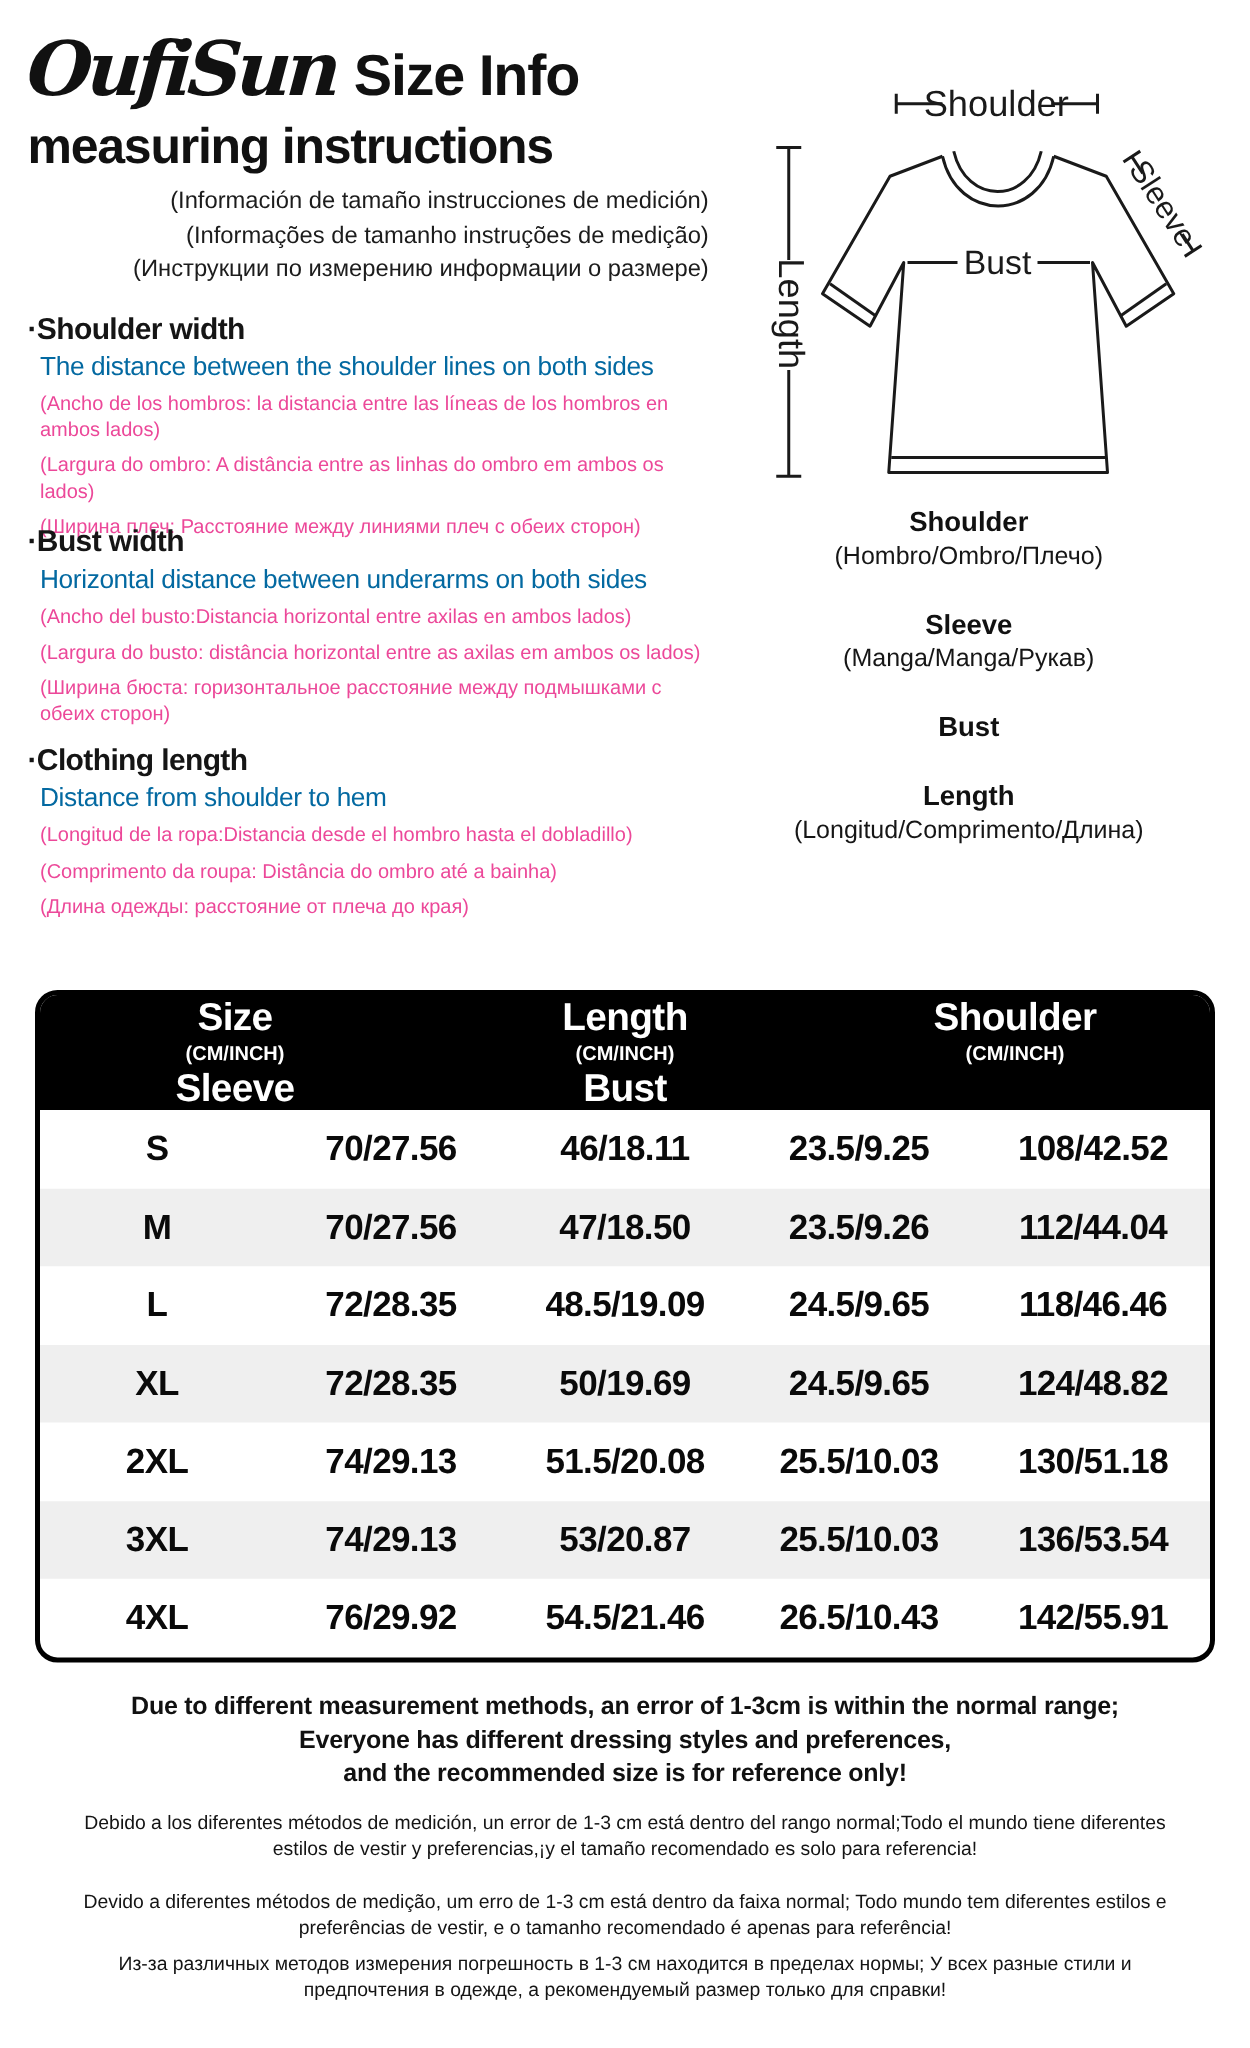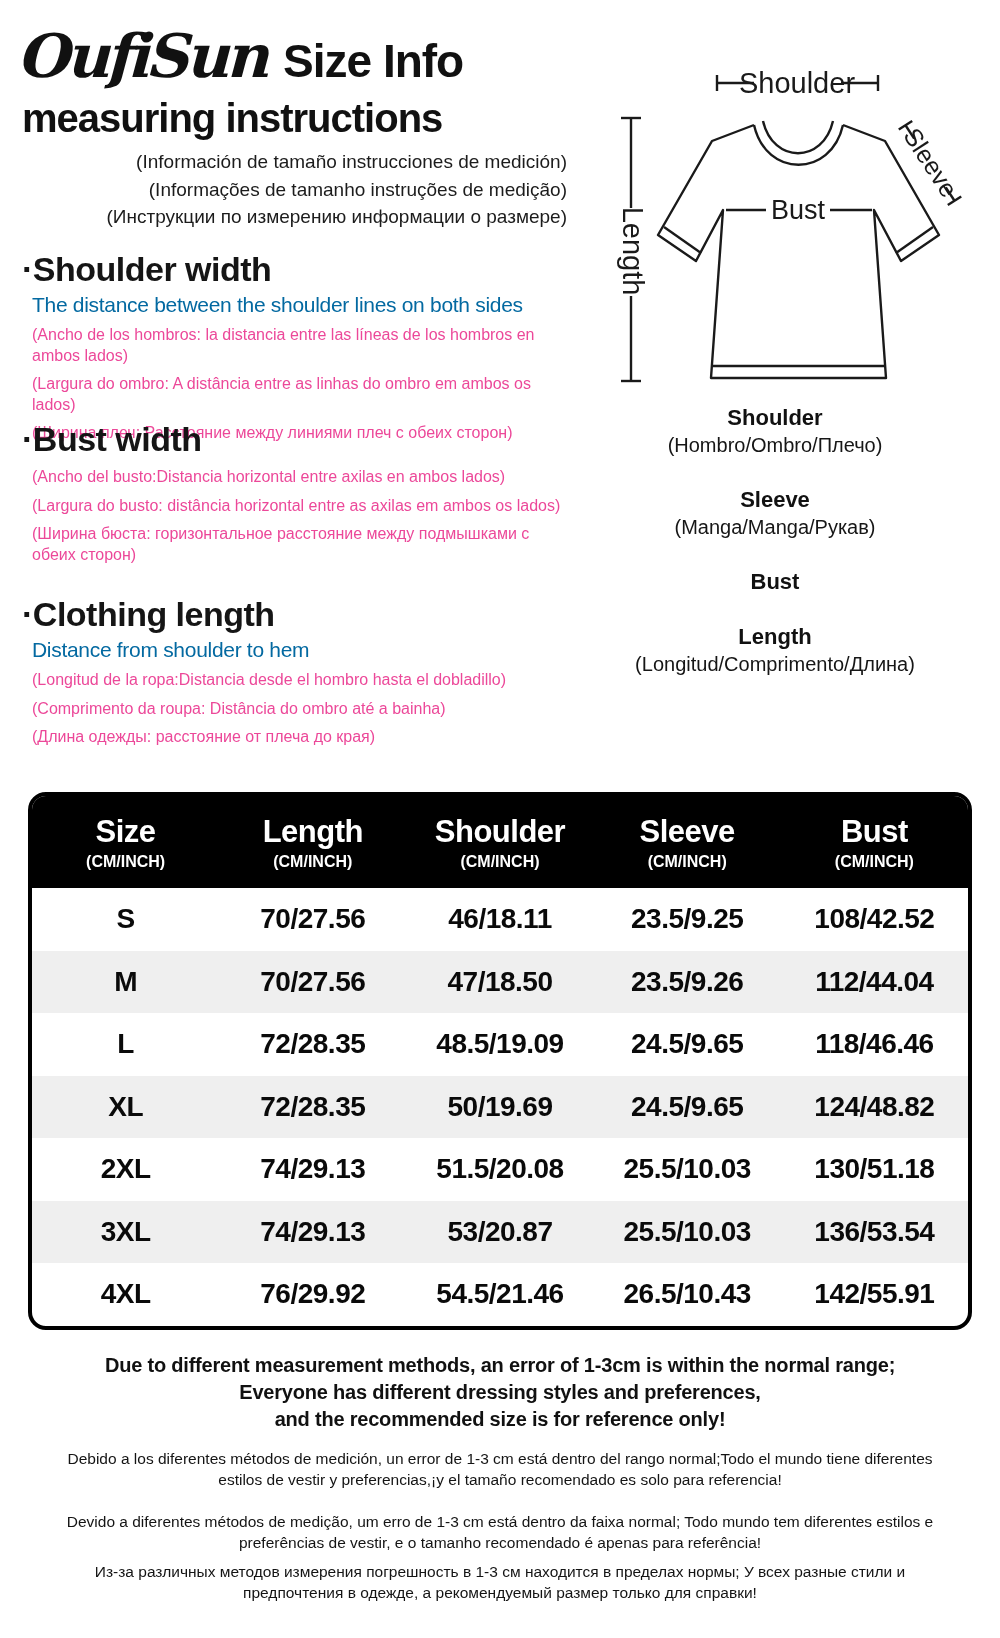--- a/index.html
+++ b/index.html
@@ -16,21 +16,21 @@
     font-size: 60px; letter-spacing: -4px; line-height: 1.0; transform: skewX(-4deg);
   }
   .size-info { font-weight: 700; font-size: 46px; letter-spacing: -1px; }
   .subtitle { font-weight: 700; font-size: 40px; letter-spacing: -1px; margin-top: 8px; }
   .sub-trans { margin-top: 7px; }
   .sub-trans div { font-size: 19px; line-height: 27.5px; color: #1c1c1c; text-align: right; }
 
   
   .section { position: absolute; left: 22px; width: 548px; }
   .sec-1 { top: 250px; } .sec-2 { top: 420px; } .sec-3 { top: 595px; }
-  .sec-title { font-weight: 700; font-size: 34px; letter-spacing: -0.5px; color: #151515; }
+  .sec-title { font-weight: 700; font-size: 24px; letter-spacing: -0.5px; color: #151515; }
   .sec-desc { font-size: 21px; letter-spacing: -0.3px; margin: 4px 0 0 10px; color: #0369a1; }
   .sec-trans { margin-left: 10px; width: 540px; }
   .sec-trans div { font-size: 16px; line-height: 20.5px; margin-top: 8px; color: #ec4899; }
 
   
   .diagram { position: absolute; left: 560px; top: 38px; width: 430px; height: 372px; }
   .diagram line, .diagram path { stroke: #1a1a1a; fill: none; stroke-width: 2.4; stroke-linejoin: round; }
   .diagram path.filled { fill: #ffffff; }
   .diagram text { fill: #1a1a1a; font-family: "Liberation Sans", sans-serif; }
   .dg-big { font-size: 29px; }
@@ -43,21 +43,21 @@
   .legend-term { font-weight: 700; font-size: 22px; line-height: 28px; }
   .legend-trans { font-size: 20px; line-height: 27px; color: #161616; }
 
   
   .size-table {
     position: absolute; left: 28px; top: 792px; width: 944px; height: 538px;
     border: 4px solid #000; border-radius: 18px; overflow: hidden;
     box-sizing: border-box; background: #fff;
   }
   .thead {
-    display: grid; grid-template-columns: repeat(5, 1fr);
+    display: grid; grid-template-columns: repeat(3, 1fr);
     background: #000; color: #fff; height: 92px; align-items: center; text-align: center;
   }
   .th-label { font-weight: 700; font-size: 31px; letter-spacing: -0.5px; }
   .th-unit  { font-weight: 700; font-size: 16px; margin-top: 3px; }
   .tr {
     display: grid; grid-template-columns: repeat(5, 1fr);
     height: 62.5px; align-items: center; text-align: center;
     font-weight: 700; font-size: 28px; letter-spacing: -0.5px; color: #0a0a0a;
   }
   .tr.alt { background: #efefef; }
@@ -91,20 +91,21 @@
   <div class="sec-desc">The distance between the shoulder lines on both sides</div>
   <div class="sec-trans">
     <div>(Ancho de los hombros: la distancia entre las líneas de los hombros en ambos lados)</div>
     <div>(Largura do ombro: A distância entre as linhas do ombro em ambos os lados)</div>
     <div>(Ширина плеч: Расстояние между линиями плеч с обеих сторон)</div>
   </div>
 </div>
 
 <div class="section sec-2">
   <div class="sec-title">·Bust width</div>
+  <div class="sec-desc">Horizontal distance between underarms on both sides</div>
   <div class="sec-trans">
     <div>(Ancho del busto:Distancia horizontal entre axilas en ambos lados)</div>
     <div>(Largura do busto: distância horizontal entre as axilas em ambos os lados)</div>
     <div>(Ширина бюста: горизонтальное расстояние между подмышками с обеих сторон)</div>
   </div>
 </div>
 
 <div class="section sec-3">
   <div class="sec-title">·Clothing length</div>
   <div class="sec-desc">Distance from shoulder to hem</div>

